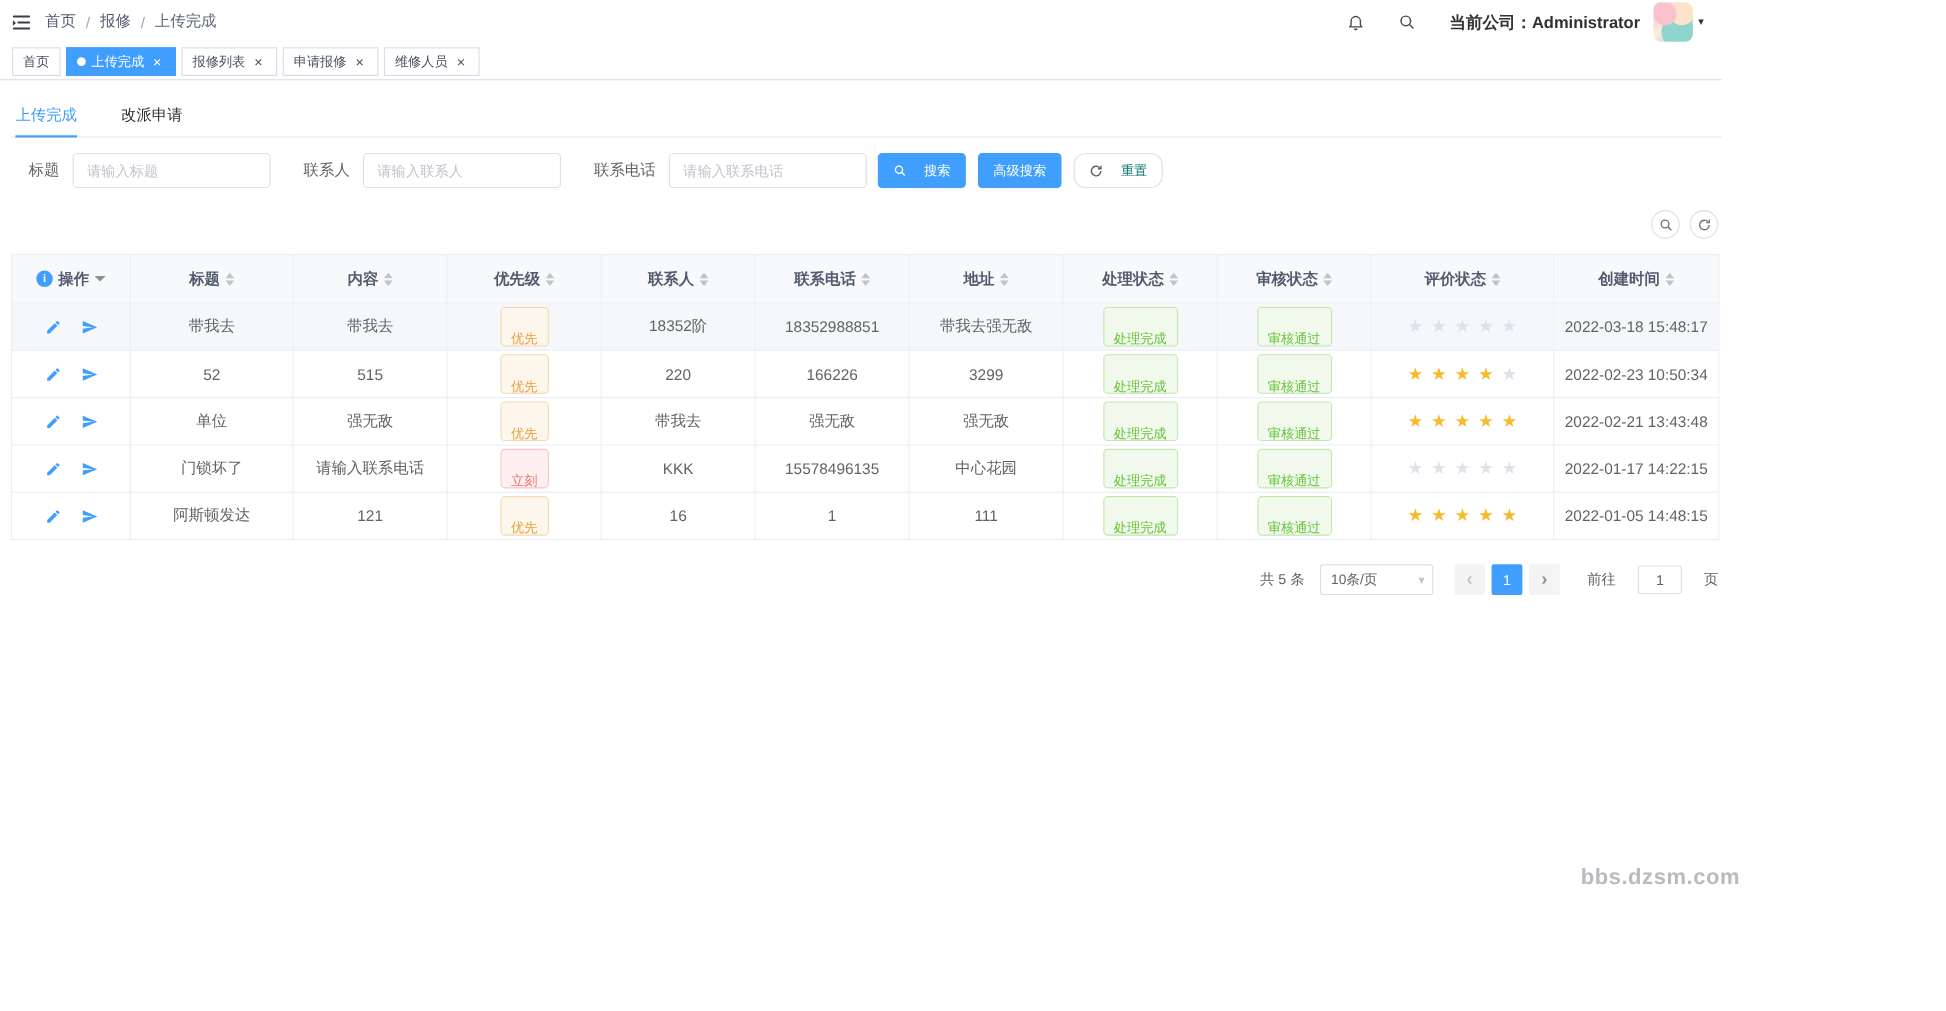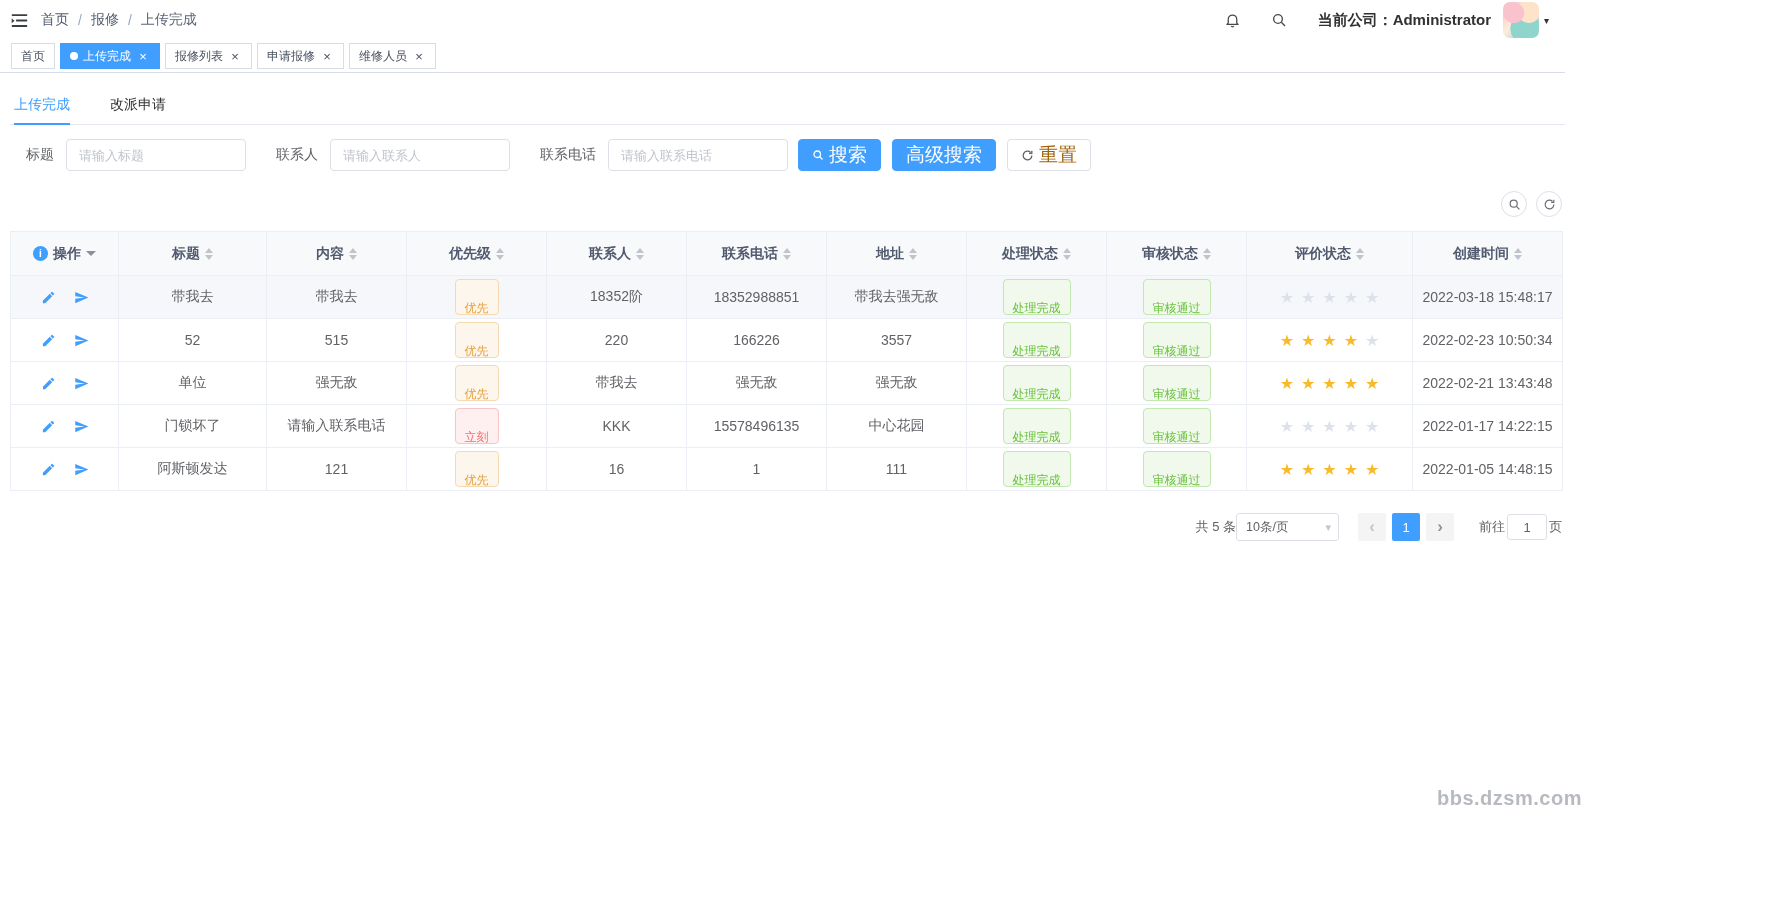--- a/index.html
+++ b/index.html
@@ -40,24 +40,24 @@
   .tab { height:42px; line-height:42px; font-size:14px; color:#303133; margin-right:40px; cursor:pointer; margin-bottom:-1px; }
   .tab.active { color:#409EFF; border-bottom:2px solid #409EFF; }
 
   .search-form { display:flex; align-items:center; margin:14px 0 0 16px; }
   .field { display:flex; align-items:center; margin-right:30px; }
   .field.last { margin-right:10px; }
   .field label { font-size:14px; color:#606266; margin-right:12px; white-space:nowrap; }
   .field input { width:180px; height:32px; border:1px solid #DCDFE6; border-radius:4px; padding:0 12px;
                  font-size:13px; color:#3b82f6; outline:none; font-family:inherit; }
   ::placeholder { color:#C0C4CC; }
-  .btn { height:32px; border-radius:4px; border:1px solid transparent; font-size:19px; display:inline-flex;
-         align-items:center; gap:5px; padding:0 13px; cursor:pointer; background:#fff; font-family:inherit; margin-right:11px; }
+  .btn { height:32px; border-radius:4px; border:1px solid transparent; font-size:12px; display:inline-flex;
+         align-items:center; gap:16px; padding:0 13px; cursor:pointer; background:#fff; font-family:inherit; margin-right:11px; }
   .btn-primary { background:#409EFF; border-color:#409EFF; color:#fff; }
-  .btn-plain { border-color:#DCDFE6; color:#a16207; }
+  .btn-plain { border-color:#DCDFE6; color:#0f766e;border-radius:11px; }
 
   .list-header { position:relative; margin-top:20px; height:28px; display:flex; align-items:center; }
   .list-title { width:1280px; text-align:center; font-size:18px; }
   .list-tools { position:absolute; right:3px; top:0; display:flex; gap:9px; }
   .circle-btn { width:26px; height:26px; border-radius:50%; border:1px solid #DCDFE6; background:#fff;
                 display:flex; align-items:center; justify-content:center; cursor:pointer; }
 
   
   .data-table { border-collapse:collapse; table-layout:fixed; width:1552px; margin-top:12px; }
   .data-table th, .data-table td { border:1px solid #EBEEF5; }
@@ -79,32 +79,32 @@
   .tag-warning { color:#E6A23C; background:#FDF6EC; border-color:#F5DAB1; }
   .tag-danger  { color:#F56C6C; background:#FEF0F0; border-color:#FBC4C4; }
   .tag-success { color:#67C23A; background:#F0F9EB; border-color:#C2E7B0; }
   .stars { display:inline-flex; gap:7px; }
   .star { font-size:16px; color:#DDE2EA; }
   .star.filled { color:#F7BA2A; }
 
   
   .pagination { width:1552px; margin-top:22px; display:flex; justify-content:flex-end; align-items:center;
                 font-size:13px; color:#606266; }
-  .total { }
+  .total { margin-right:14px; }
   .page-size-select { width:103px; height:28px; border:1px solid #DCDFE6; border-radius:3px; display:flex;
                       align-items:center; justify-content:space-between; padding:0 7px 0 9px; margin-right:16px;
                       cursor:pointer; font-size:12.5px; color:#606266; }
   .select-caret { color:#C0C4CC; font-size:11px; }
   .pager-btn { min-width:28px; height:28px; margin:0 3px; background:#F4F4F5; border-radius:2px; display:flex;
                align-items:center; justify-content:center; font-size:13px; cursor:pointer; color:#606266; }
   .pager-btn.arrow { font-size:17px; font-weight:bold; }
   .pager-btn.prev { color:#C0C4CC; }
   .pager-btn.next { color:#909399; }
   .pager-btn.active { background:#409EFF; color:#fff; }
-  .goto { margin-left:22px; display:flex; align-items:center; gap:2px; }
+  .goto { margin-left:22px; display:flex; align-items:center; gap:20px; }
   .goto input { width:40px; height:26px; border:1px solid #DCDFE6; border-radius:3px; text-align:center;
                 font-size:13px; color:#606266; outline:none; font-family:inherit; }
 
   .watermark { position:absolute; top:787px; left:1437px; font-size:20px; font-weight:bold;
                color:#b7babf; letter-spacing:.5px; }
 </style>
 </head>
 <body>
 
 <div class="app">
@@ -380,21 +380,21 @@
               </span><span class="op-icon">
                 <svg viewBox="0 0 24 24" width="15" height="15" fill="#409EFF">
                   <path d="M2 21l21-9L2 3v7l15 2-15 2z"></path>
                 </svg>
               </span></td>
             <td>52</td>
             <td>515</td>
             <td><span class="cell-tag tag-warning">优先</span></td>
             <td>220</td>
             <td>166226</td>
-            <td>3557</td>
+            <td>3299</td>
             <td><span class="cell-tag tag-success">处理完成</span></td>
             <td><span class="cell-tag tag-success">审核通过</span></td>
             <td><span class="stars">
                 <span class="star filled">★</span>
                 <span class="star filled">★</span>
                 <span class="star filled">★</span>
                 <span class="star filled">★</span>
                 <span class="star">★</span>
               </span></td>
             <td class="time-cell">2022-02-23 10:50:34</td>

